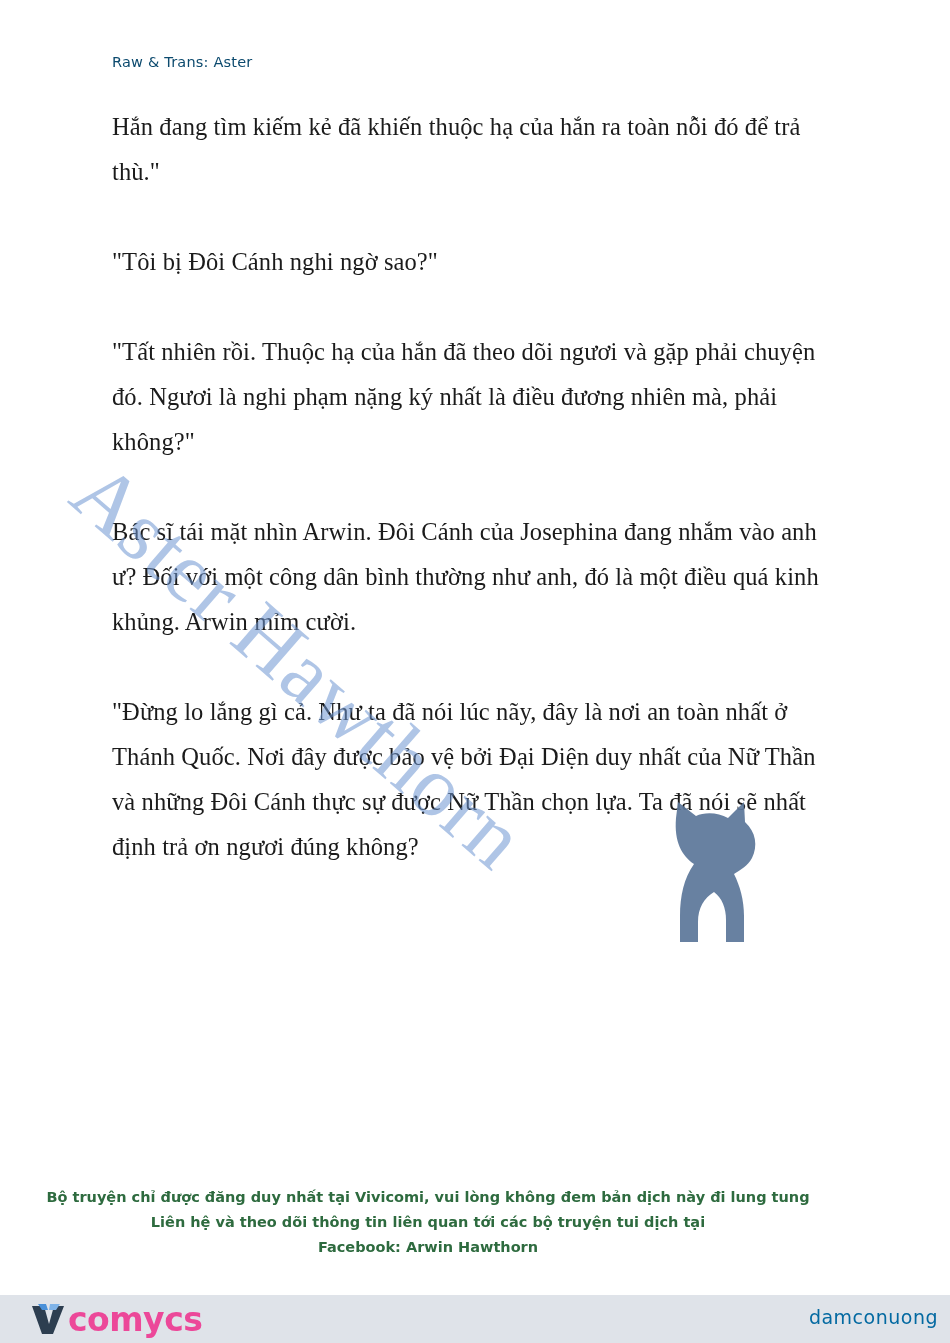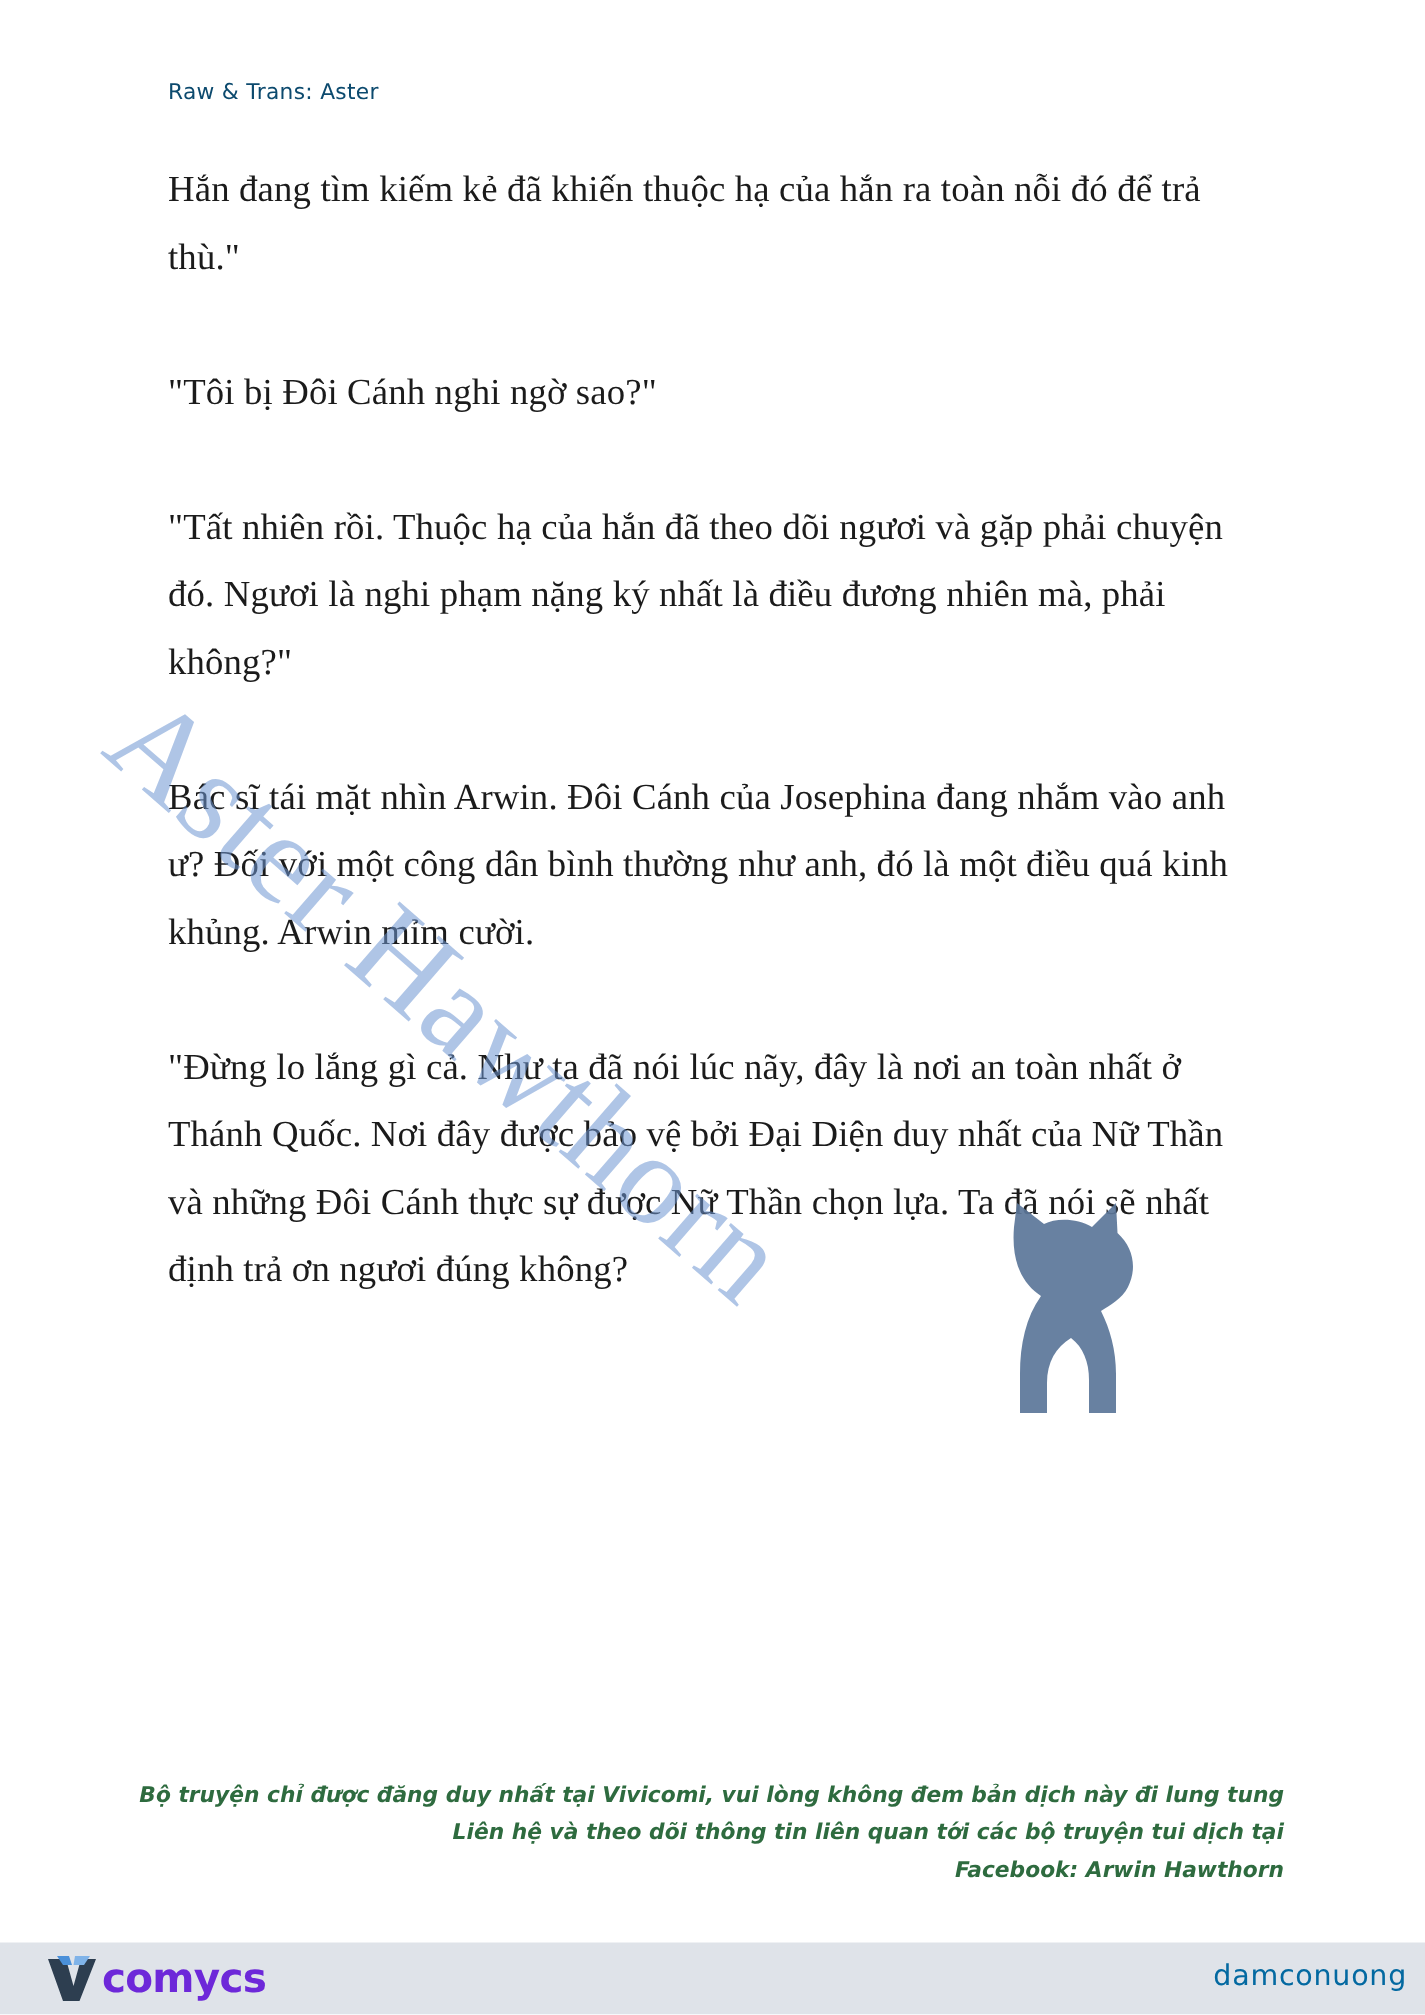--- a/index.html
+++ b/index.html
@@ -81,23 +81,22 @@
     height: 150px;
     z-index: 6;
     pointer-events: none;
   }
 
   .footer-note {
     position: absolute;
     left: 0;
     top: 1185px;
     width: 856px;
-    text-align: right;
+    text-align: center;
     font-family: "DejaVu Sans", sans-serif;
-    font-style: italic;
     font-weight: bold;
     font-size: 14.5px;
     color: #2e6b3f;
     line-height: 25px;
   }
   .footer-note div { display: block; }
 
   .bottom-bar {
     position: absolute;
     left: 0;
@@ -109,23 +108,23 @@
   .logo {
     position: absolute;
     left: 30px;
     top: 1297px;
     display: flex;
     align-items: center;
     height: 44px;
   }
   .logo-text {
     font-family: "DejaVu Sans", sans-serif;
-    font-size: 27px;
+    font-size: 33px;
     font-weight: bold;
-    color: #6d28d9;
+    color: #ec4899;
     letter-spacing: -0.5px;
     margin-left: 2px;
   }
   .brand-right {
     position: absolute;
     right: 12px;
     top: 1306px;
     font-family: "DejaVu Sans", sans-serif;
     font-size: 19px;
     color: #0369a1;

